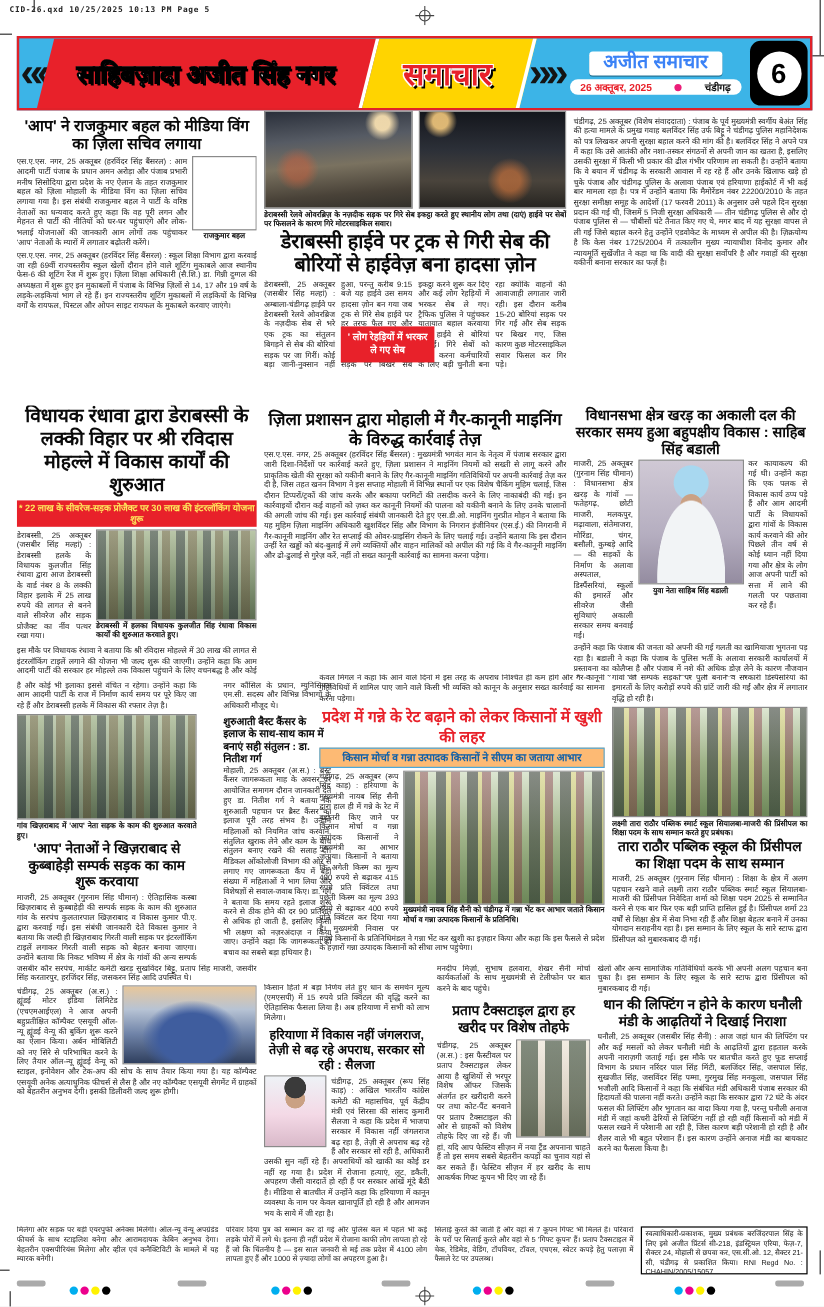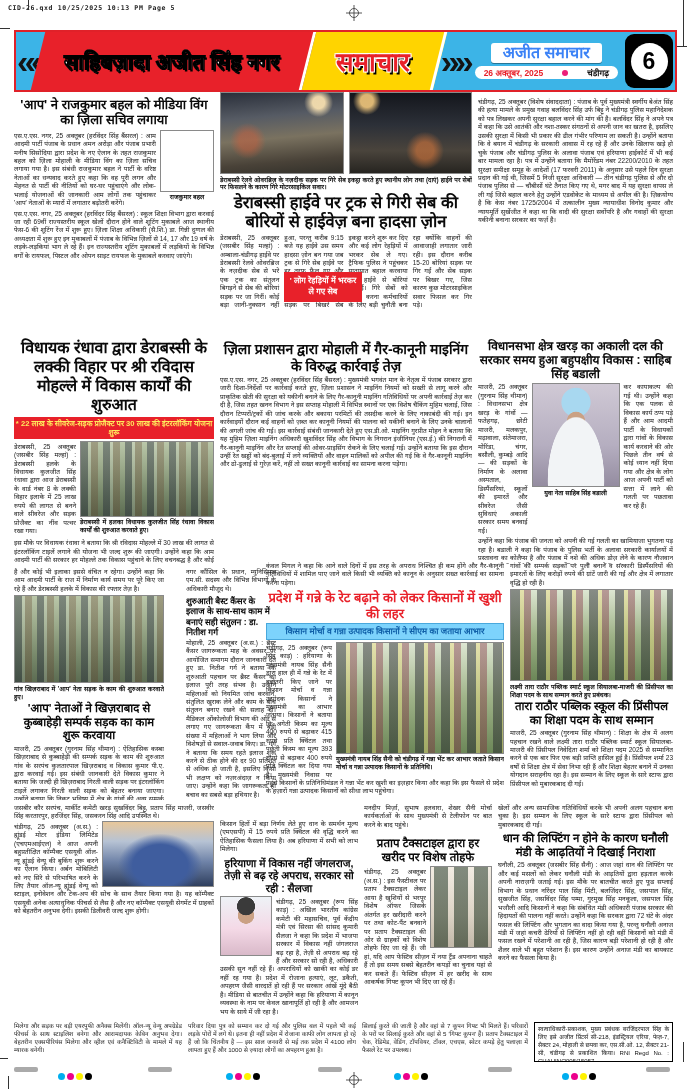--- a/index.html
+++ b/index.html
@@ -26,21 +26,21 @@
   .bt{margin:2px 0 0;font-size:6.5px;line-height:1.3;text-align:justify;color:#1c1c1c;}
   .cap{font-size:6.3px;font-weight:700;line-height:1.25;color:#0e0e0e;margin:1.5px 0;text-align:justify;}
   .capc{text-align:center;}
   .photo{position:relative;border:1px solid #8a8a8a;box-sizing:border-box;}
   .fr{float:right;margin:0 0 2px 4px;}
   .fl{float:left;margin:0 4px 2px 0;}
   .clear{overflow:hidden;}
   .cols4{column-count:4;column-gap:5px;height:98px;overflow:hidden;position:relative;}
   .hlbox{background:#e8212a;color:#fff;font-weight:800;font-size:8px;line-height:1.35;text-align:center;display:flex;align-items:center;justify-content:center;padding:2px 3px;box-sizing:border-box;}
   .subhead-red{background:#e8212a;color:#ffe95c;font-weight:700;font-size:7.6px;text-align:center;padding:2px 1px;margin:2px 0;line-height:1.2;}
-  .subhead-blue{background:#7dd3fc;border:1px solid #49a8dc;color:#0f5fa8;font-weight:800;font-size:8.6px;text-align:center;padding:1.5px 0;margin:2px 0;}
+  .subhead-blue{background:#fdba74;border:1px solid #49a8dc;color:#0f5fa8;font-weight:800;font-size:8.6px;text-align:center;padding:1.5px 0;margin:2px 0;}
   .red-h{color:#e8212a !important;}
   
   .ph-night1{background:radial-gradient(circle at 80% 12%,rgba(255,230,180,.9) 0 5%,transparent 12%),radial-gradient(circle at 22% 60%,rgba(205,95,60,.5) 0 8%,transparent 17%),linear-gradient(175deg,#2a2f3a 0%,#565b64 30%,#7a7260 55%,#494238 82%,#32302a 100%);}
   .ph-night2{background:radial-gradient(circle at 14% 10%,rgba(255,210,130,.85) 0 5%,transparent 11%),radial-gradient(circle at 62% 72%,rgba(230,125,60,.55) 0 9%,transparent 20%),linear-gradient(180deg,#14161c 0%,#2c3038 40%,#4a443c 72%,#262420 100%);}
   .ph-crowd{background:repeating-linear-gradient(90deg,rgba(25,30,50,.38) 0 7px,rgba(255,255,255,.14) 7px 10px,rgba(95,60,40,.3) 10px 17px,transparent 17px 22px),linear-gradient(180deg,#bac7a9 0%,#9aa98a 35%,#77886a 70%,#5c6c52 100%);}
   .ph-portrait{background:radial-gradient(ellipse at 50% 92%,#5c6775 0 42%,transparent 43%),radial-gradient(circle at 50% 32%,#d8b08c 0 21%,transparent 22%),linear-gradient(180deg,#e0e7ee 0%,#c3cdd8 55%,#8violet 100%),linear-gradient(180deg,#dfe6ee 0%,#c2ccd8 60%,#7e8ba0 100%);}
   .ph-sikh{background:radial-gradient(ellipse at 50% 95%,#f2f4f6 0 46%,transparent 47%),radial-gradient(ellipse at 50% 58%,#2e2a28 0 17%,transparent 18%),radial-gradient(circle at 50% 36%,#caa184 0 11%,transparent 12%),radial-gradient(circle at 50% 18%,#a8d8f0 0 15%,transparent 16%),linear-gradient(180deg,#d0c9d5 0%,#b5aec0 60%,#948ca0 100%);}
   .ph-car{background:radial-gradient(ellipse at 52% 68%,#3f5d9e 0 34%,transparent 52%),linear-gradient(180deg,#e8c79a 0%,#b7c3d4 30%,#6f83a8 62%,#2f3f5e 100%);}
   .ph-woman{background:radial-gradient(circle at 50% 16%,#3a3a3a 0 16%,transparent 17%),radial-gradient(circle at 50% 32%,#caa184 0 17%,transparent 18%),linear-gradient(180deg,#eef2f6 0%,#f4d9e6 55%,#d9b9c9 100%);}
   .ph-suits{background:repeating-linear-gradient(90deg,rgba(40,62,45,.55) 3px 17px,rgba(250,245,235,.3) 17px 23px),linear-gradient(180deg,#efe9df 0%,#cfc5b5 60%,#a99e8c 100%);}

